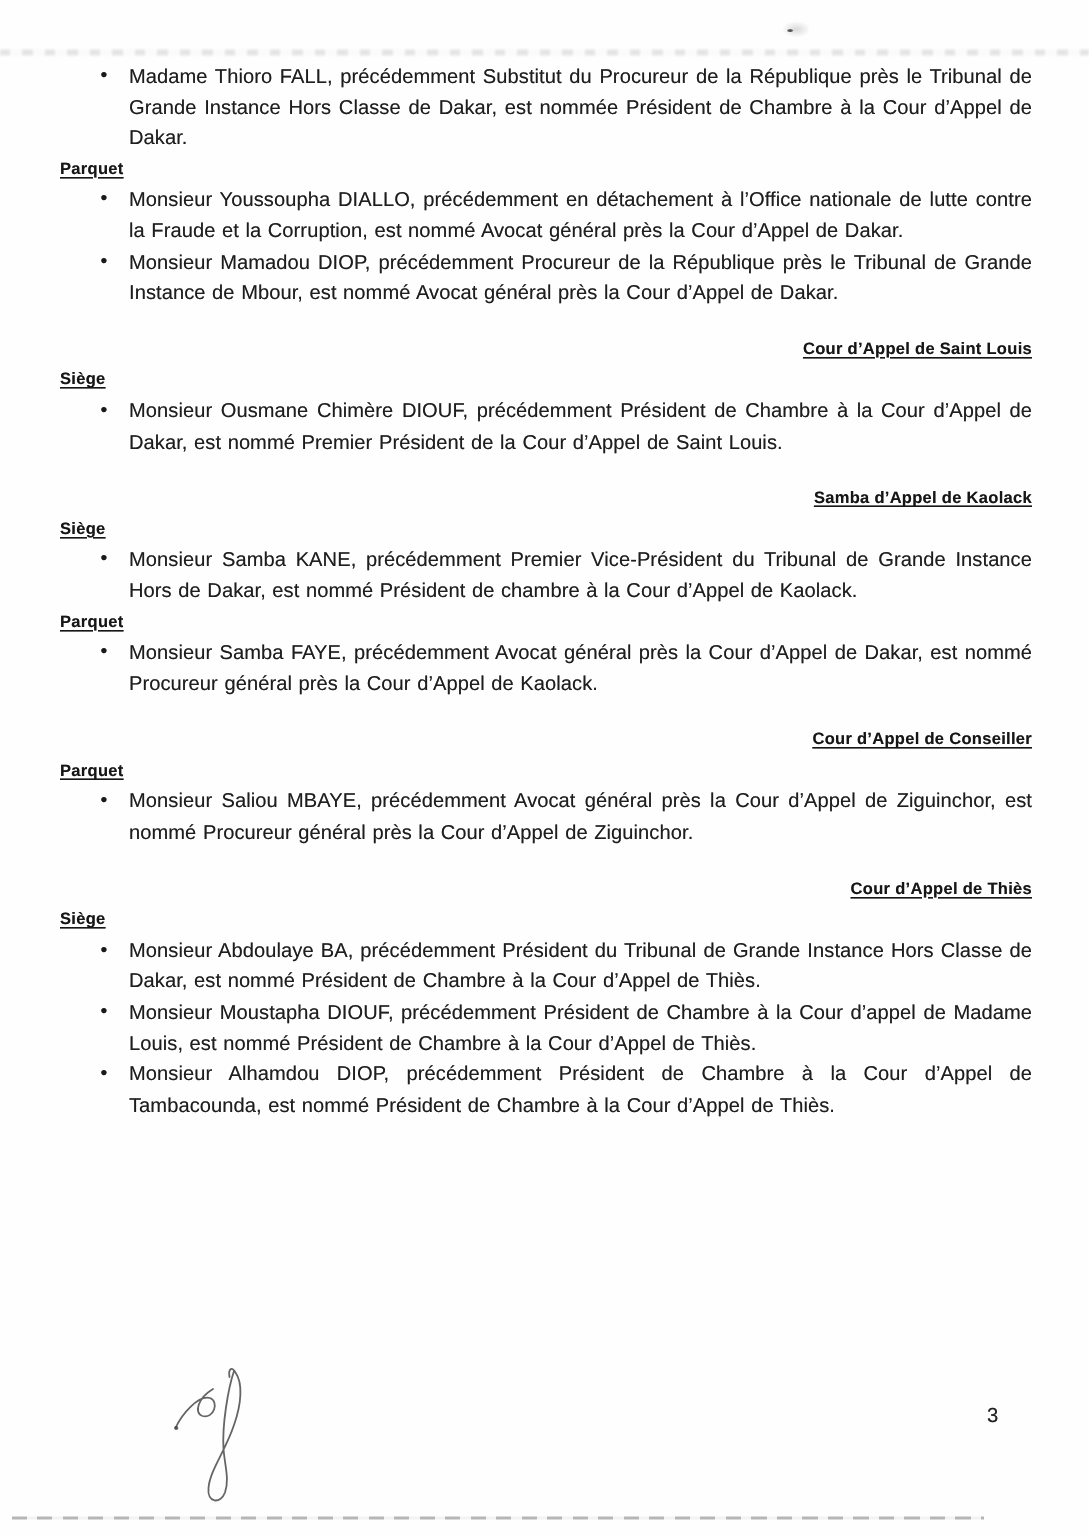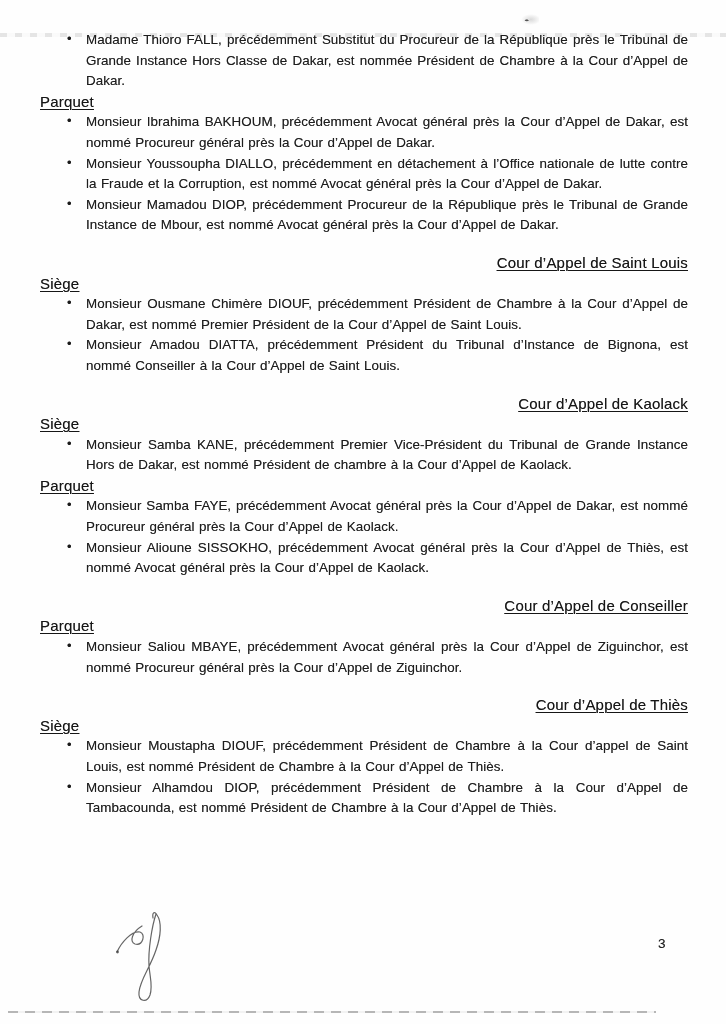--- a/index.html
+++ b/index.html
@@ -5,25 +5,25 @@
   html, body { margin:0; padding:0; }
   body {
     width:726px; height:1024px; position:relative; overflow:hidden;
     background:#ffffff;
     font-family:"Liberation Sans", sans-serif;
   }
   .page {
     position:absolute; inset:0; background:#fefefe; color:#1e1e1e;
   }
   .content {
-    position:absolute; top:30px; left:40px; width:648px;
+    position:absolute; top:41px; left:40px; width:648px;
     text-shadow:0 0 .4px rgba(30,30,30,.55);
   }
   .heading {
-    font-size:15px; font-weight:400; line-height:20.6px;
+    font-size:11px; font-weight:700; line-height:20.6px;
     text-decoration:underline; text-decoration-thickness:1.4px; text-underline-offset:2px;
     letter-spacing:.2px; color:#161616;
   }
   .heading.section { margin-top:17px;text-align:right; }
   ul.bullets { list-style:none; margin:0; padding:0; }
   ul.bullets li {
     position:relative; padding-left:46px;
     font-size:13.4px; line-height:20.6px;
     text-align:justify; text-align-last:left;
     word-spacing:.6px; letter-spacing:.05px;
@@ -64,49 +64,47 @@
   <div class="scan-band-top"></div>
   <div class="ink-smudge"></div>
 
   <div class="content">
 
   <ul class="bullets">
         <li>Madame Thioro FALL, précédemment Substitut du Procureur de la République près le Tribunal de Grande Instance Hors Classe de Dakar, est nommée Président de Chambre à la Cour d’Appel de Dakar.</li>
       </ul>
       <div class="heading">Parquet</div>
       <ul class="bullets">
-        <li>Monsieur Ibrahima BAKHOUM, précédemment Avocat général près la Cour d’Appel de Dakar, est nommé Procureur général près la Cour d’Appel de Dakar.</li>
         <li>Monsieur Youssoupha DIALLO, précédemment en détachement à l’Office nationale de lutte contre la Fraude et la Corruption, est nommé Avocat général près la Cour d’Appel de Dakar.</li>
         <li>Monsieur Mamadou DIOP, précédemment Procureur de la République près le Tribunal de Grande Instance de Mbour, est nommé Avocat général près la Cour d’Appel de Dakar.</li>
       </ul>
       <div class="heading section">Cour d’Appel de Saint Louis</div>
       <div class="heading">Siège</div>
       <ul class="bullets">
         <li>Monsieur Ousmane Chimère DIOUF, précédemment Président de Chambre à la Cour d’Appel de Dakar, est nommé Premier Président de la Cour d’Appel de Saint Louis.</li>
-        <li>Monsieur Amadou DIATTA, précédemment Président du Tribunal d’Instance de Bignona, est nommé Conseiller à la Cour d’Appel de Saint Louis.</li>
       </ul>
-      <div class="heading section">Cour d’Appel de Kaolack</div>
+      <div class="heading section">Samba d’Appel de Kaolack</div>
       <div class="heading">Siège</div>
       <ul class="bullets">
         <li>Monsieur Samba KANE, précédemment Premier Vice-Président du Tribunal de Grande Instance Hors de Dakar, est nommé Président de chambre à la Cour d’Appel de Kaolack.</li>
       </ul>
       <div class="heading">Parquet</div>
       <ul class="bullets">
         <li>Monsieur Samba FAYE, précédemment Avocat général près la Cour d’Appel de Dakar, est nommé Procureur général près la Cour d’Appel de Kaolack.</li>
-        <li>Monsieur Alioune SISSOKHO, précédemment Avocat général près la Cour d’Appel de Thiès, est nommé Avocat général près la Cour d’Appel de Kaolack.</li>
       </ul>
       <div class="heading section">Cour d’Appel de Conseiller</div>
       <div class="heading">Parquet</div>
       <ul class="bullets">
         <li>Monsieur Saliou MBAYE, précédemment Avocat général près la Cour d’Appel de Ziguinchor, est nommé Procureur général près la Cour d’Appel de Ziguinchor.</li>
       </ul>
       <div class="heading section">Cour d’Appel de Thiès</div>
       <div class="heading">Siège</div>
       <ul class="bullets">
-        <li>Monsieur Moustapha DIOUF, précédemment Président de Chambre à la Cour d’appel de Saint Louis, est nommé Président de Chambre à la Cour d’Appel de Thiès.</li>
+        <li>Monsieur Abdoulaye BA, précédemment Président du Tribunal de Grande Instance Hors Classe de Dakar, est nommé Président de Chambre à la Cour d’Appel de Thiès.</li>
+        <li>Monsieur Moustapha DIOUF, précédemment Président de Chambre à la Cour d’appel de Madame Louis, est nommé Président de Chambre à la Cour d’Appel de Thiès.</li>
         <li>Monsieur Alhamdou DIOP, précédemment Président de Chambre à la Cour d’Appel de Tambacounda, est nommé Président de Chambre à la Cour d’Appel de Thiès.</li>
       </ul>
     </div>
 
   <svg class="signature" viewBox="0 0 62 100" xmlns="http://www.w3.org/2000/svg">
     <circle cx="5.5" cy="46" r="1.4" fill="#3f3f3f" opacity="0.8"></circle>
     <path d="M5,46 C9,37 20,24 28,26 C34,28 31,40 23,38 C17,36 20,26 30,20" fill="none" stroke="#3f3f3f" stroke-width="1.2" stroke-linecap="round" opacity="0.8"></path>
     <path d="M44,8 C40,20 36,44 37,60 C38,72 41,80 38,89 C35,97 26,96 27,86 C28,74 38,62 44,44 C49,30 50,16 45,9 C43,5 40,6 41,12" fill="none" stroke="#3f3f3f" stroke-width="1.2" stroke-linecap="round" opacity="0.8"></path>
   </svg>
 

